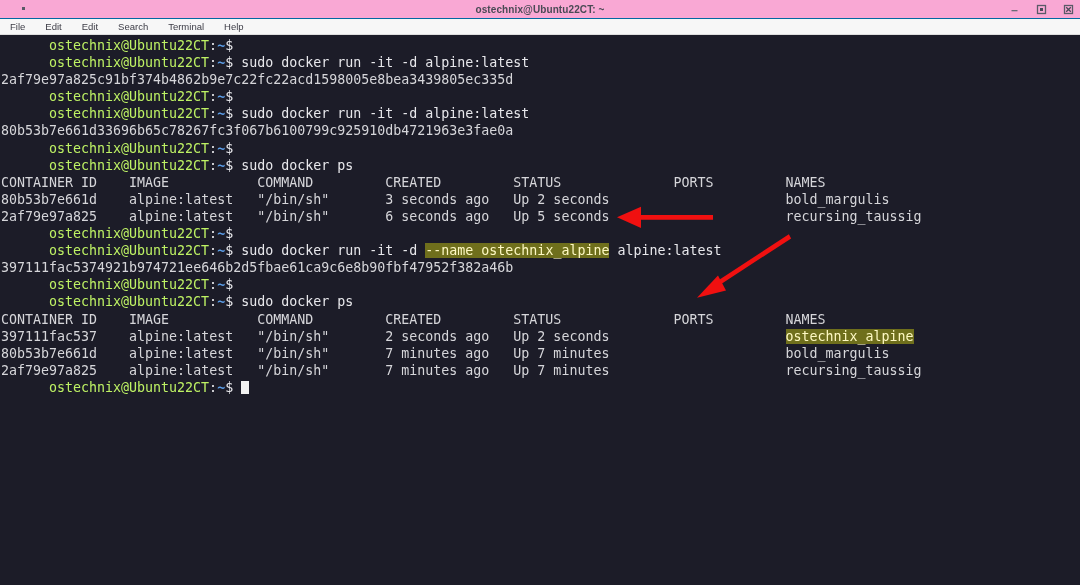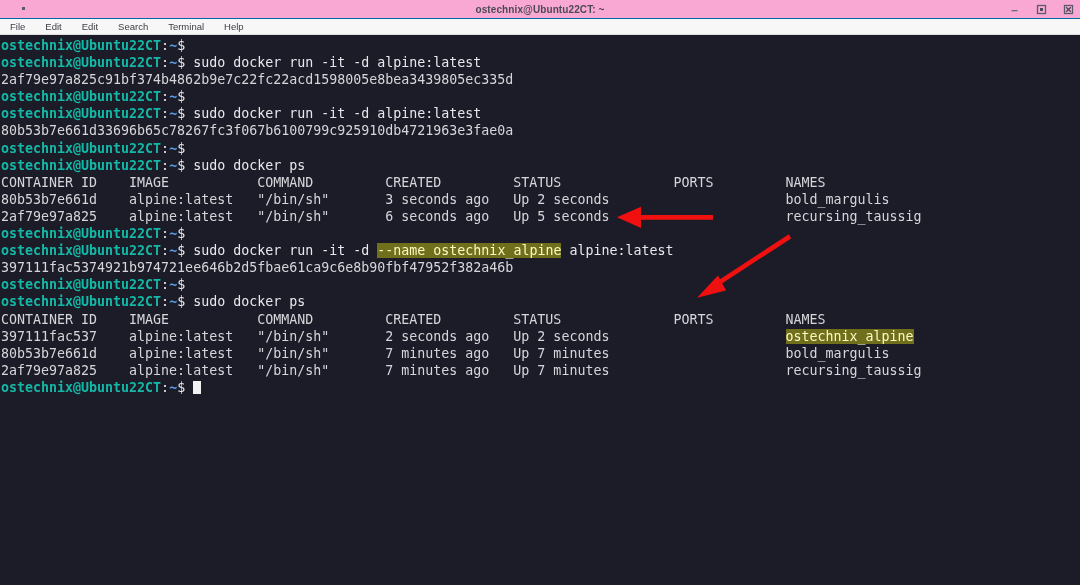--- a/index.html
+++ b/index.html
@@ -110,21 +110,21 @@
     font-size: 13.3px;
     line-height: 17.1px;
     white-space: pre;
     color: #d4d4d8;
   }
   .ln {
     height: 17.1px;
     white-space: pre;
     position: relative;
   }
-  .grn  { color: #14b8a6; font-weight: bold; }
+  .grn  { color: #bef264; font-weight: normal; margin-left: 48px; }
   .wht  { color: #e8e8ec; }
   .cyn  { color: #5c9ee8; font-weight: bold; }
   .out  { color: #d6d6da; text-align: center; }
   .hl {
     background: #6f6f1c;
     color: #fef9c3;
   }
   .cursor {
     display: inline-block;
     width: 8px;

